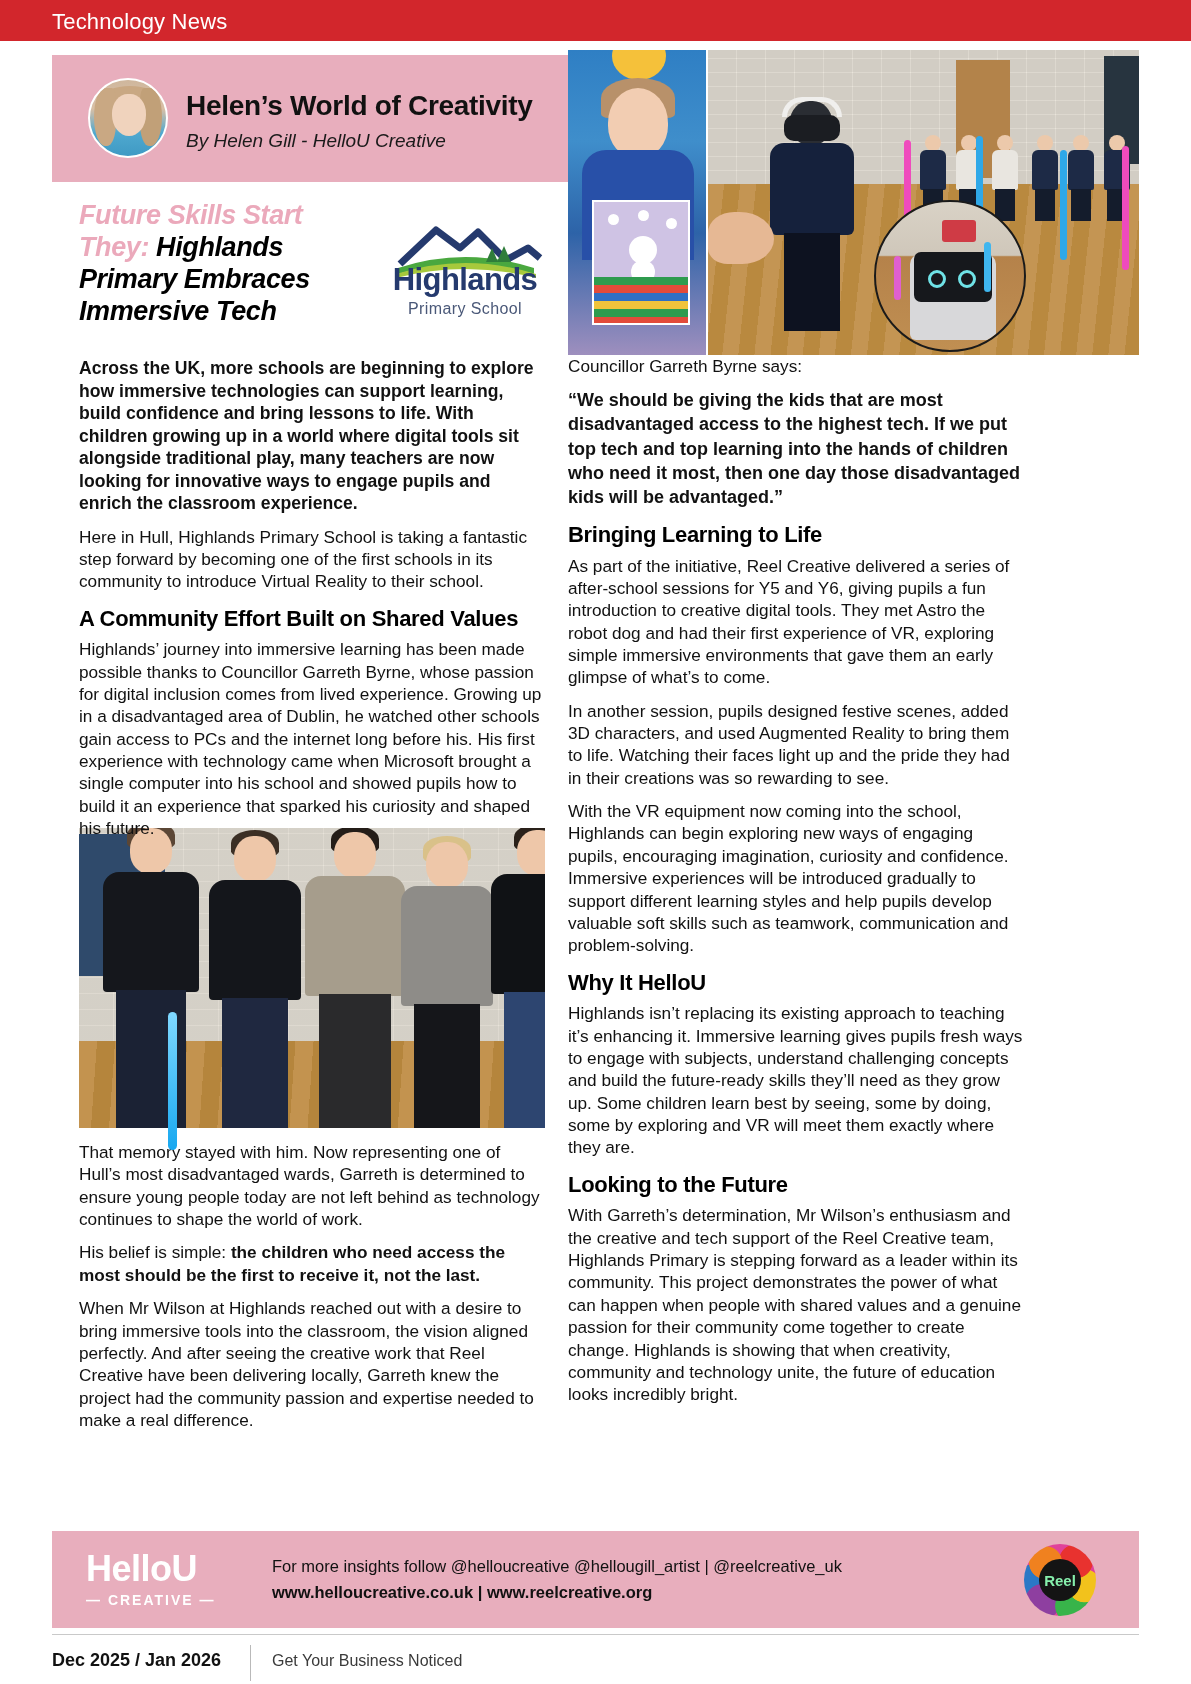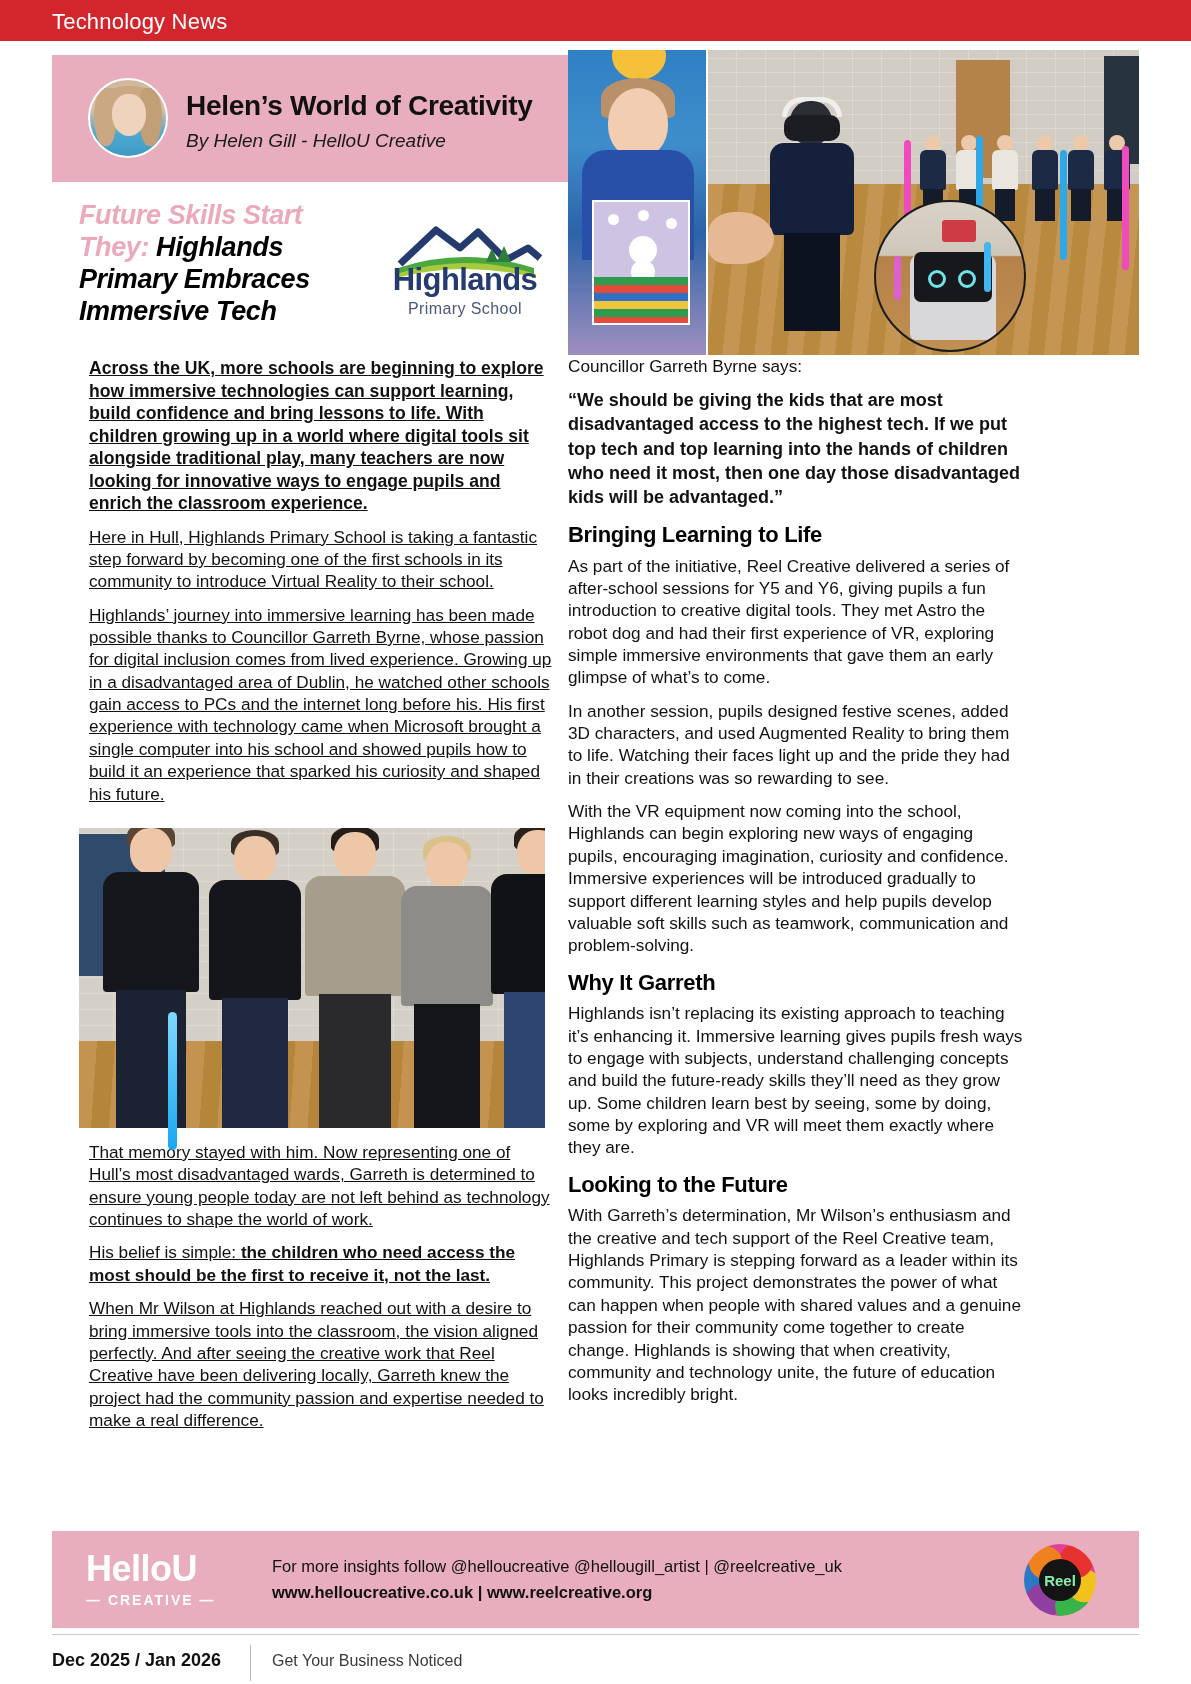--- a/index.html
+++ b/index.html
@@ -167,21 +167,21 @@
      width:48px; height:26px; background:#4a3a2c; border-radius:50% 50% 18% 18%; }
   .person .pb { position:absolute; left:0; top:44px; width:100%; height:120px;
      border-radius:16px 16px 4px 4px; }
   .person .pl { position:absolute; left:14%; top:162px; width:72%; height:138px;
      background:#1b2234; }
   .saber { position:absolute; left:168px; top:1012px; width:9px; height:138px;
      background:linear-gradient(180deg,#7fd8ff,#18a8f0); border-radius:5px; z-index:5; }
 
   
   .col { position: absolute; font-size: 17.2px; line-height: 1.3; color: #111; }
-  .col-l { left: 89px; width: 466px; text-decoration: underline; }
+  .col-l { left: 79px; width: 466px; }
   .col-r { left: 568px; width: 455px; }
   .col p { margin-bottom: 11px; }
   .lead { font-weight: bold; font-size: 17.6px; line-height: 1.28; }
   .quote { font-weight: bold; font-size: 18px; line-height: 1.34; }
   h2.sec {
     font-size: 22px; font-weight: bold; letter-spacing: -.3px;
     line-height: 1.12; margin: 14px 0 7px; color: #000;
   }
   .b { font-weight: bold; }
 
@@ -378,37 +378,38 @@
         <div class="ph"></div>
       <div class="pb" style="background:#101215"></div>
         <div class="pl" style="background:#2d4570"></div>
     </div>
   </div>
   <div class="saber"></div>
 
   <div class="col col-l" style="top:357px;">
     <p class="lead">Across the UK, more schools are beginning to explore how immersive technologies can support learning, build confidence and bring lessons to life. With children growing up in a world where digital tools sit alongside traditional play, many teachers are now looking for innovative ways to engage pupils and enrich the classroom experience.</p>
     <p>Here in Hull, Highlands Primary School is taking a fantastic step forward by becoming one of the first schools in its community to introduce Virtual Reality to their school.</p>
+    <h2 class="sec">A Community Effort Built on Shared Values</h2>
     <p>Highlands’ journey into immersive learning has been made possible thanks to Councillor Garreth Byrne, whose passion for digital inclusion comes from lived experience. Growing up in a disadvantaged area of Dublin, he watched other schools gain access to PCs and the internet long before his. His first experience with technology came when Microsoft brought a single computer into his school and showed pupils how to build it an experience that sparked his curiosity and shaped his future.</p>
   </div>
 
   <div class="col col-l" style="top:1141px;">
     <p>That memory stayed with him. Now representing one of Hull’s most disadvantaged wards, Garreth is determined to ensure young people today are not left behind as technology continues to shape the world of work.</p>
     <p><span>His belief is simple: </span><span class="b">the children who need access the most should be the first to receive it, not the last.</span></p>
     <p>When Mr Wilson at Highlands reached out with a desire to bring immersive tools into the classroom, the vision aligned perfectly. And after seeing the creative work that Reel Creative have been delivering locally, Garreth knew the project had the community passion and expertise needed to make a real difference.</p>
   </div>
 
   <div class="col col-r" style="top:355px;">
     <p>Councillor Garreth Byrne says:</p>
     <p class="quote">“We should be giving the kids that are most disadvantaged access to the highest tech. If we put top tech and top learning into the hands of children who need it most, then one day those disadvantaged kids will be advantaged.”</p>
     <h2 class="sec">Bringing Learning to Life</h2>
     <p>As part of the initiative, Reel Creative delivered a series of after-school sessions for Y5 and Y6, giving pupils a fun introduction to creative digital tools. They met Astro the robot dog and had their first experience of VR, exploring simple immersive environments that gave them an early glimpse of what’s to come.</p>
     <p>In another session, pupils designed festive scenes, added 3D characters, and used Augmented Reality to bring them to life. Watching their faces light up and the pride they had in their creations was so rewarding to see.</p>
     <p>With the VR equipment now coming into the school, Highlands can begin exploring new ways of engaging pupils, encouraging imagination, curiosity and confidence. Immersive experiences will be introduced gradually to support different learning styles and help pupils develop valuable soft skills such as teamwork, communication and problem-solving.</p>
-    <h2 class="sec">Why It Garreth</h2>
+    <h2 class="sec">Why It HelloU</h2>
     <p>Highlands isn’t replacing its existing approach to teaching it’s enhancing it. Immersive learning gives pupils fresh ways to engage with subjects, understand challenging concepts and build the future-ready skills they’ll need as they grow up. Some children learn best by seeing, some by doing, some by exploring and VR will meet them exactly where they are.</p>
     <h2 class="sec">Looking to the Future</h2>
     <p>With Garreth’s determination, Mr Wilson’s enthusiasm and the creative and tech support of the Reel Creative team, Highlands Primary is stepping forward as a leader within its community. This project demonstrates the power of what can happen when people with shared values and a genuine passion for their community come together to create change. Highlands is showing that when creativity, community and technology unite, the future of education looks incredibly bright.</p>
   </div>
 
   <div class="footer-band"></div>
   <div class="hellou-logo">
     <div class="hl-main">HelloU</div>
     <div class="hl-sub">— CREATIVE —</div>
   </div>

